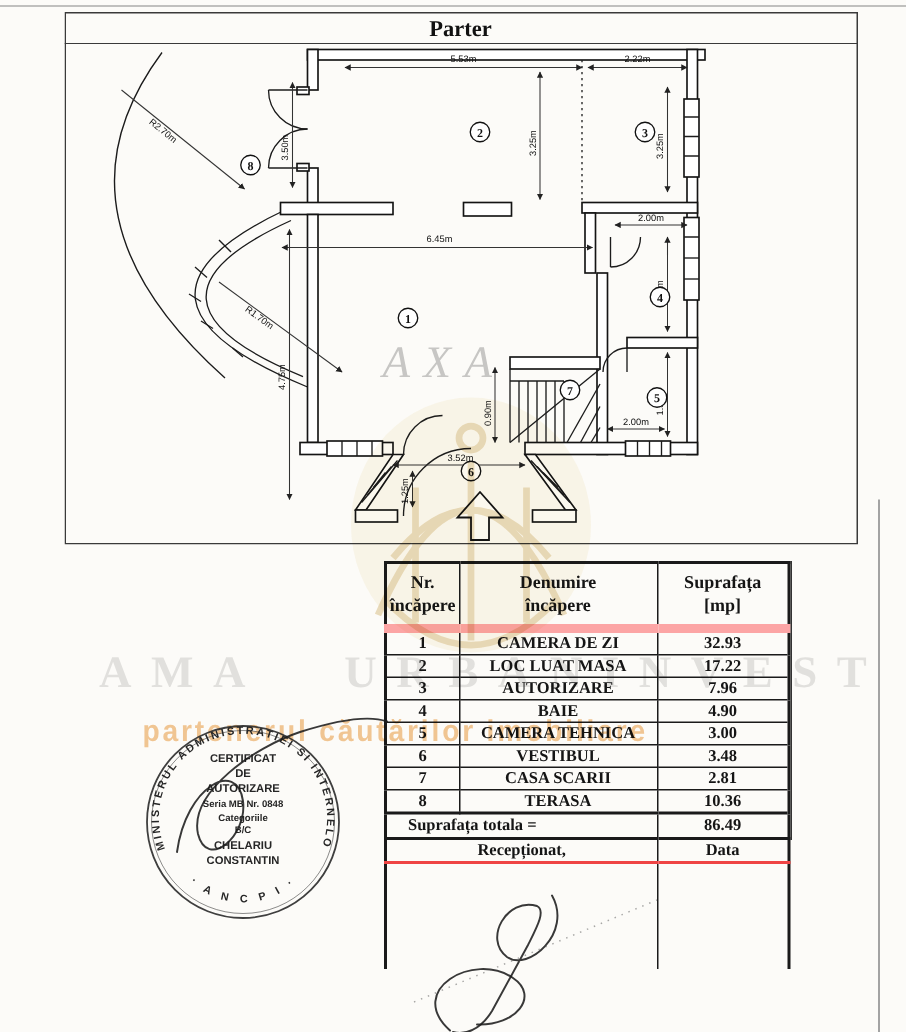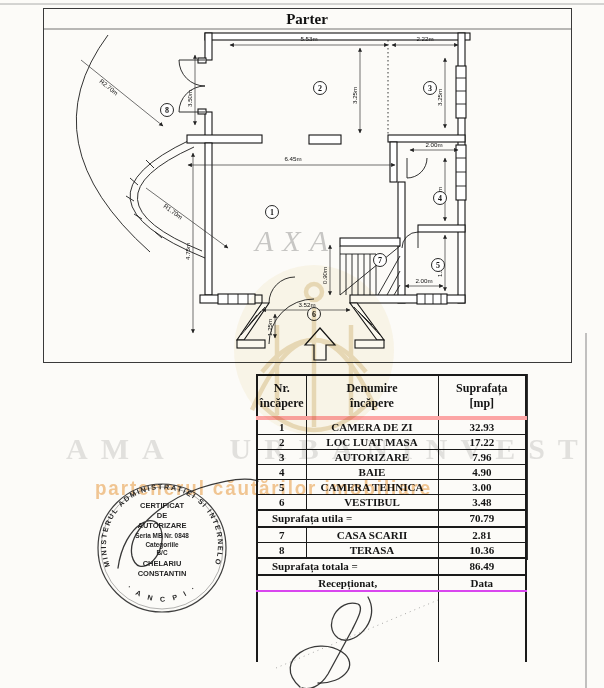--- a/index.html
+++ b/index.html
@@ -27,29 +27,29 @@
   #wm-orange{left:95px;top:477px;z-index:3;font:700 20px "Liberation Sans",sans-serif;
     color:#e8922e;opacity:0.5;letter-spacing:2px;white-space:nowrap;transform:scaleX(.94);
     transform-origin:left;mix-blend-mode:multiply;pointer-events:none;}
   #wm-gold{left:222px;top:250px;width:185px;height:190px;z-index:4;
     mix-blend-mode:multiply;opacity:.55;pointer-events:none;}
   
   #areas-table{left:256px;top:374px;width:269px;z-index:2;border-collapse:collapse;table-layout:fixed;
     font-family:"Liberation Serif",serif;background:transparent;}
   #areas-table td{border:1px solid #1a1a1a;padding:0;text-align:center;
     font-weight:700;font-size:11px;line-height:13px;overflow:hidden;white-space:nowrap;}
-  #areas-table tr.hdr td{border-bottom:4px solid #fca5a5;font-size:12px;line-height:15px;height:40px;}
+  #areas-table tr.hdr td{border-bottom:6px solid #fca5a5;font-size:12px;line-height:15px;height:40px;}
   #areas-table td.outerL{border-left:2px solid #1a1a1a;}
   #areas-table td.outerR{border-right:2px solid #1a1a1a;}
   #areas-table tr.top td{border-top:2px solid #1a1a1a;}
   #areas-table tr.r td{height:14px;}
   #areas-table tr.sub td{height:15px;border-top:2px solid #1a1a1a;border-bottom:2px solid #1a1a1a;}
   #areas-table td.lbl{text-align:left;padding-left:14px;}
   #areas-table tr.exec td{height:47px;vertical-align:top;border-top:2px solid #1a1a1a;}
-  #areas-table tr.recv td{height:14px;border-top:2px solid #1a1a1a;border-bottom:2px solid #d946ef;}
+  #areas-table tr.recv td{height:14px;border-top:2px solid #1a1a1a;border-bottom:2px solid #ef4444;}
   #areas-table tr.open td{height:70px;border-bottom:none;}
   .exec-name{text-align:left;padding-left:4px;font-size:11px;}
   #dbl-line{left:527px;top:374px;height:186px;width:0;border-left:1.3px solid #333;z-index:2;}
   
   #stamp{left:77px;top:462px;width:170px;height:172px;z-index:3;}
   .stamp-ring{font:700 7.2px "Liberation Sans",sans-serif;fill:#262626;letter-spacing:1.6px;}
   .stamp-c{font:700 7.5px "Liberation Sans",sans-serif;fill:#262626;text-anchor:middle;}
   .stamp-s{font:700 6.4px "Liberation Sans",sans-serif;fill:#262626;text-anchor:middle;}
   #overlay{left:0;top:0;width:604px;height:688px;z-index:6;pointer-events:none;}
   .sig{fill:none;stroke:#1d1d1d;stroke-width:1.3;stroke-linecap:round;opacity:.88;}
@@ -285,24 +285,20 @@
   <tr class="r">
         <td class="outerL">5</td>
         <td>CAMERA TEHNICA</td>
         <td class="outerR">3.00</td>
       </tr>
   <tr class="r">
         <td class="outerL">6</td>
         <td>VESTIBUL</td>
         <td class="outerR">3.48</td>
       </tr>
-  <tr class="sub">
-    <td colspan="2" class="outerL lbl">Suprafața utila  =</td>
-    <td class="outerR">70.79</td>
-  </tr>
   <tr class="r">
         <td class="outerL">7</td>
         <td>CASA SCARII</td>
         <td class="outerR">2.81</td>
       </tr>
   <tr class="r">
         <td class="outerL">8</td>
         <td>TERASA</td>
         <td class="outerR">10.36</td>
       </tr>

